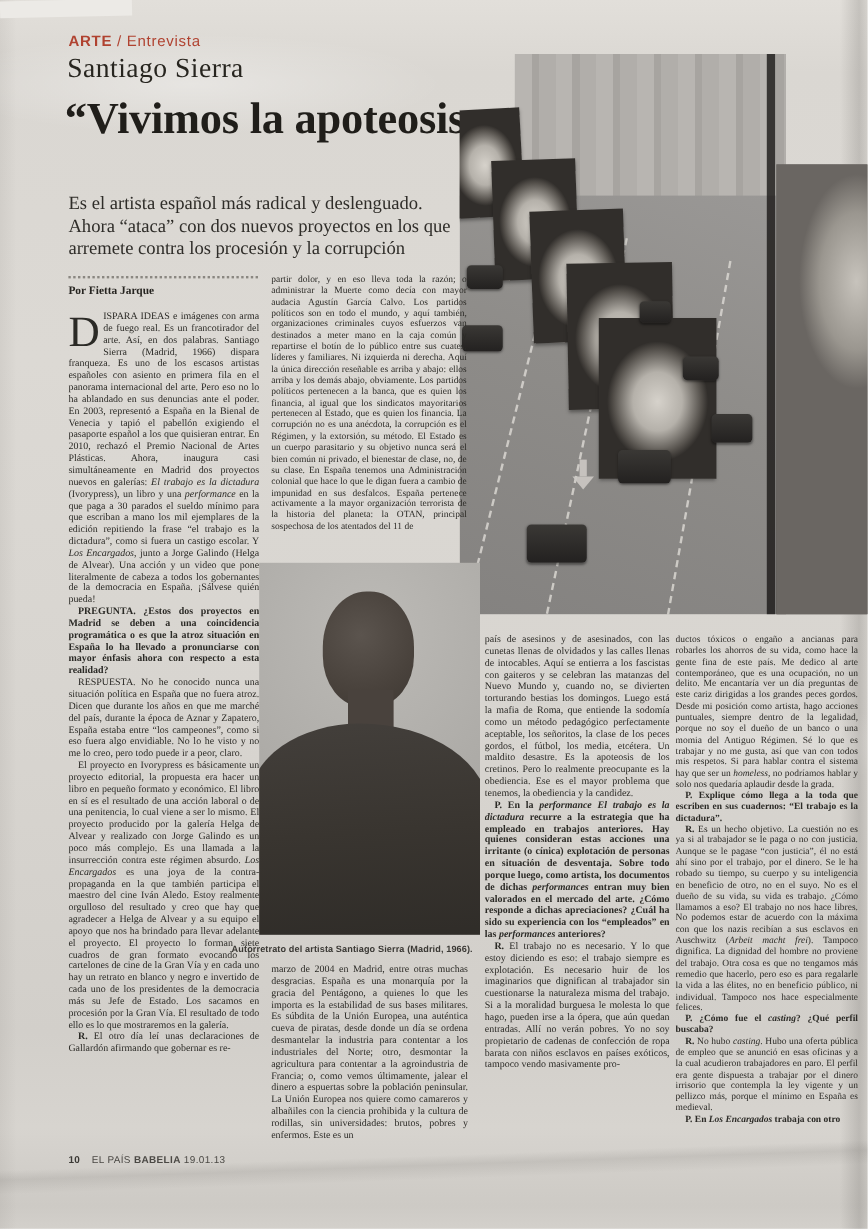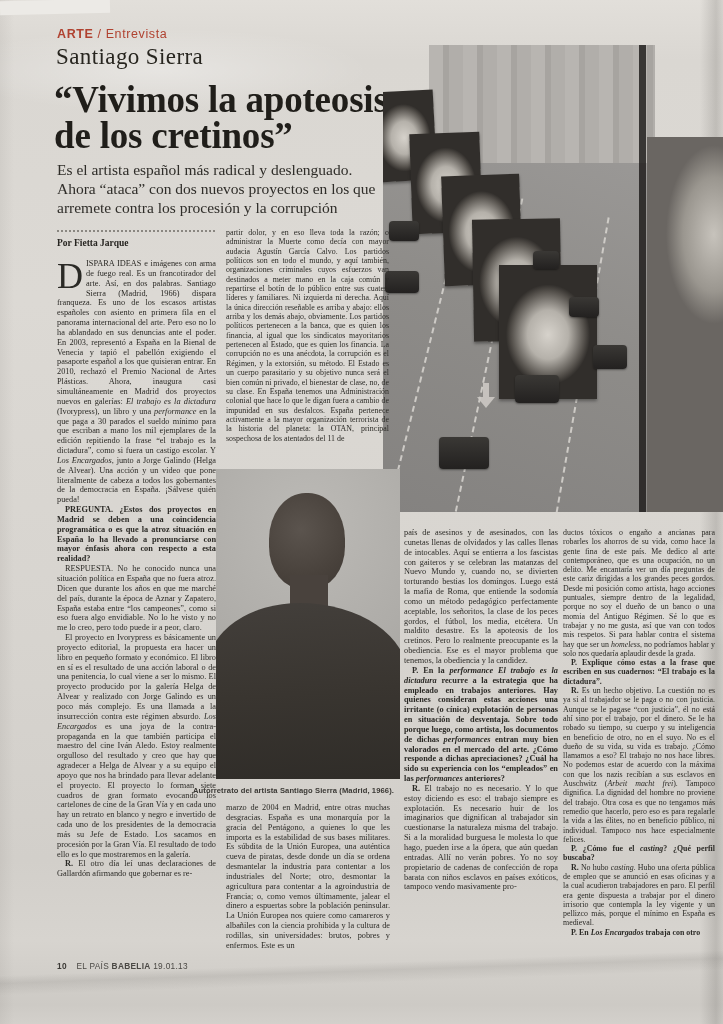--- a/index.html
+++ b/index.html
@@ -108,21 +108,20 @@
 
   <div class="kicker">
     <span class="sec">ARTE</span>
     <span> <span>/</span> </span>
     <span>Entrevista</span>
   </div>
 
   <div class="hl-name">Santiago Sierra</div>
   <div class="hl-quote">
     <div>“Vivimos la apoteosis</div>
-    <div>de los cretinos”</div>
   </div>
   <div class="standfirst">Es el artista español más radical y deslenguado. Ahora “ataca” con dos nuevos proyectos en los que arremete contra los procesión y la corrupción</div>
 
   <div class="photo photo-top">
     <div class="pt-buildings"></div>
     <div class="pt-road"></div>
     <div class="pt-lane l1"></div>
     <div class="pt-lane l2"></div>
     <div class="pt-lane l3"></div>
     <div class="pt-bb b1"></div>
@@ -167,21 +166,21 @@
   <div class="col col-b-bot">
       <p class="para ni"><span>marzo de 2004 en Madrid, entre otras muchas desgracias. España es una monarquía por la gracia del Pentágono, a quienes lo que les importa es la estabilidad de sus bases militares. Es súbdita de la Unión Europea, una auténtica cueva de piratas, desde donde un día se ordena desmantelar la industria para contentar a los industriales del Norte; otro, desmontar la agricultura para contentar a la agroindustria de Francia; o, como vemos últimamente, jalear el dinero a espuertas sobre la población peninsular. La Unión Europea nos quiere como camareros y albañiles con la ciencia prohibida y la cultura de rodillas, sin universidades: brutos, pobres y enfermos. Este es un</span></p>
     </div>
   <div class="col col-c">
       <p class="para ni"><span>país de asesinos y de asesinados, con las cunetas llenas de olvidados y las calles llenas de intocables. Aquí se entierra a los fascistas con gaiteros y se celebran las matanzas del Nuevo Mundo y, cuando no, se divierten torturando bestias los domingos. Luego está la mafia de Roma, que entiende la sodomía como un método pedagógico perfectamente aceptable, los señoritos, la clase de los peces gordos, el fútbol, los media, etcétera. Un maldito desastre. Es la apoteosis de los cretinos. Pero lo realmente preocupante es la obediencia. Ese es el mayor problema que tenemos, la obediencia y la candidez.</span></p>
       <p class="para"><span class="r-b">P. En la </span><span class="r-bi">performance El trabajo es la dictadura</span><span class="r-b"> recurre a la estrategia que ha empleado en trabajos anteriores. Hay quienes consideran estas acciones una irritante (o cínica) explotación de personas en situación de desventaja. Sobre todo porque luego, como artista, los documentos de dichas </span><span class="r-bi">performances</span><span class="r-b"> entran muy bien valorados en el mercado del arte. ¿Cómo responde a dichas apreciaciones? ¿Cuál ha sido su experiencia con los “empleados” en las </span><span class="r-bi">performances</span><span class="r-b"> anteriores?</span></p>
       <p class="para"><span class="r-b">R.</span><span> El trabajo no es necesario. Y lo que estoy diciendo es eso: el trabajo siempre es explotación. Es necesario huir de los imaginarios que dignifican al trabajador sin cuestionarse la naturaleza misma del trabajo. Si a la moralidad burguesa le molesta lo que hago, pueden irse a la ópera, que aún quedan entradas. Allí no verán pobres. Yo no soy propietario de cadenas de confección de ropa barata con niños esclavos en países exóticos, tampoco vendo masivamente pro-</span></p>
     </div>
   <div class="col col-d">
       <p class="para ni"><span>ductos tóxicos o engaño a ancianas para robarles los ahorros de su vida, como hace la gente fina de este país. Me dedico al arte contemporáneo, que es una ocupación, no un delito. Me encantaría ver un día preguntas de este cariz dirigidas a los grandes peces gordos. Desde mi posición como artista, hago acciones puntuales, siempre dentro de la legalidad, porque no soy el dueño de un banco o una momia del Antiguo Régimen. Sé lo que es trabajar y no me gusta, así que van con todos mis respetos. Si para hablar contra el sistema hay que ser un </span><span class="r-i">homeless</span><span>, no podríamos hablar y solo nos quedaría aplaudir desde la grada.</span></p>
-      <p class="para"><span class="r-b">P. Explique cómo estas a la frase que escriben en sus cuadernos: “El trabajo es la dictadura”.</span></p>
+      <p class="para"><span class="r-b">P. Explique cómo llega a la toda que escriben en sus cuadernos: “El trabajo es la dictadura”.</span></p>
       <p class="para"><span class="r-b">R.</span><span> Es un hecho objetivo. La cuestión no es ya si al trabajador se le paga o no con justicia. Aunque se le pagase “con justicia”, él no está ahí sino por el trabajo, por el dinero. Se le ha robado su tiempo, su cuerpo y su inteligencia en beneficio de otro, no en el suyo. No es el dueño de su vida, su vida es trabajo. ¿Cómo llamamos a eso? El trabajo no nos hace libres. No podemos estar de acuerdo con la máxima con que los nazis recibían a sus esclavos en Auschwitz (</span><span class="r-i">Arbeit macht frei</span><span>). Tampoco dignifica. La dignidad del hombre no proviene del trabajo. Otra cosa es que no tengamos más remedio que hacerlo, pero eso es para regalarle la vida a las élites, no en beneficio público, ni individual. Tampoco nos hace especialmente felices.</span></p>
       <p class="para"><span class="r-b">P. ¿Cómo fue el </span><span class="r-bi">casting</span><span class="r-b">? ¿Qué perfil buscaba?</span></p>
       <p class="para"><span class="r-b">R.</span><span> No hubo </span><span class="r-i">casting</span><span>. Hubo una oferta pública de empleo que se anunció en esas oficinas y a la cual acudieron trabajadores en paro. El perfil era gente dispuesta a trabajar por el dinero irrisorio que contempla la ley vigente y un pellizco más, porque el mínimo en España es medieval.</span></p>
       <p class="para"><span class="r-b">P. En </span><span class="r-bi">Los Encargados</span><span class="r-b"> trabaja con otro</span></p>
     </div>
 
   <div class="footer">
     <span class="pg">10</span>
     <span>EL PAÍS</span>
     <span class="mag">BABELIA</span>

